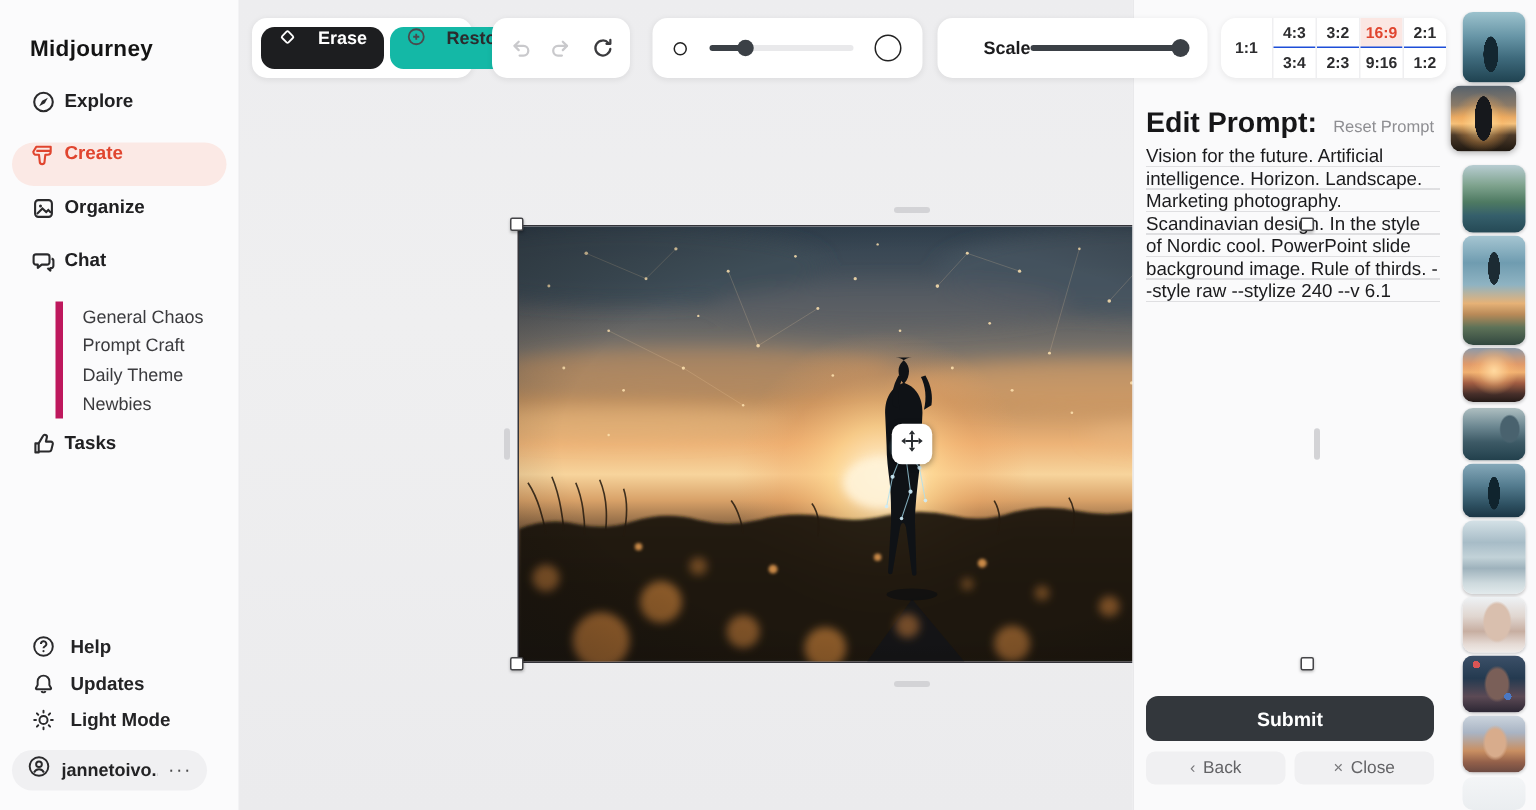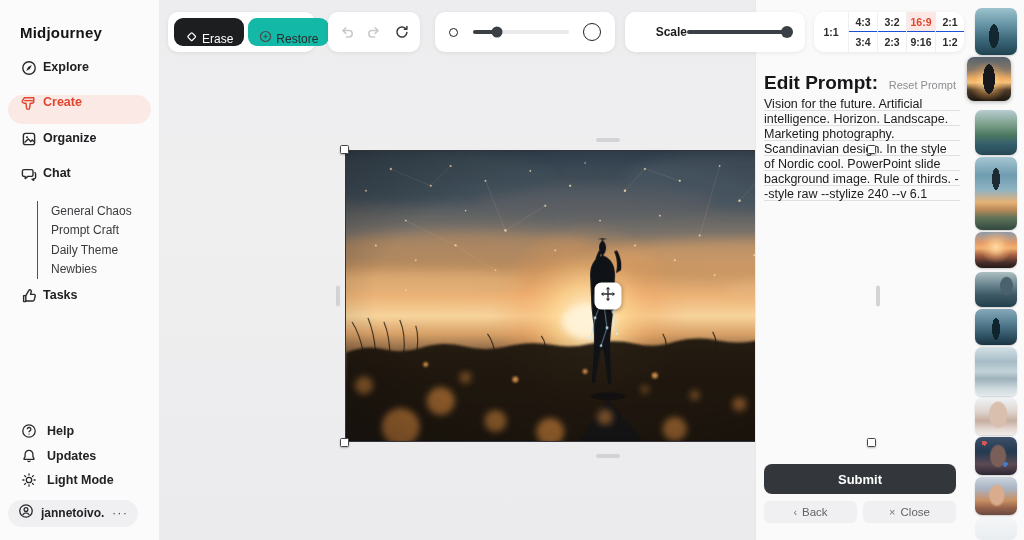--- a/index.html
+++ b/index.html
@@ -7,35 +7,35 @@
   .app { position:relative; width:1024px; height:540px; overflow:hidden; }
 
   
   .sidebar { position:absolute; left:0; top:0; width:160px; height:540px; background:#fbfbfc; border-right:1px solid #ececee; z-index:5; }
   .logo { position:absolute; left:20px; top:24px; font-size:15px; font-weight:700; color:#141414; letter-spacing:.2px; }
   .nav { position:absolute; left:8px; right:8px; top:60px; }
   .nav-item { display:flex; align-items:flex-start; gap:6px; height:28px; padding:0 13px; border-radius:16px; font-size:12.5px; font-weight:600; color:#202022; cursor:pointer; margin-bottom:7px; }
   .nav-item .ico { width:16px; height:16px; display:flex; align-items:center; justify-content:center; color:#2a2a2c; }
   .nav-item.active { background:#fbe9e5; color:#e0452f; height:29px; }
   .nav-item.active .ico { color:#e0452f; }
-  .channels { margin:2px 0 6px 29px; border-left:1px solid #be185d; padding-left:13px; }
+  .channels { margin:2px 0 6px 29px; border-left:5px solid #be185d; padding-left:13px; }
   .channel { height:19.5px; display:flex; align-items:center; font-size:12px; font-weight:500; color:#3b3b3e; cursor:pointer; }
   .nav-item.tasks { margin-top:9px; }
   .side-footer { position:absolute; left:8px; right:8px; top:419px; }
   .foot-item { display:flex; align-items:center; gap:10px; height:24.5px; padding:0 13px; font-size:12.5px; font-weight:600; color:#232325; cursor:pointer; }
   .foot-item .ico { width:16px; height:16px; display:flex; align-items:center; justify-content:center; color:#2a2a2c; }
   .account { margin-top:7px; height:27px; background:#f0f0f2; border-radius:15px; display:flex; align-items:center; gap:7px; padding:0 10px; cursor:pointer; width:130px; }
   .account .lbl { font-size:12px; font-weight:600; color:#232325; white-space:nowrap; overflow:hidden; }
   .account .dots { margin-left:auto; font-size:13px; color:#4a4a4c; letter-spacing:1px; line-height:10px; }
 
   
   .canvas-area { position:absolute; left:160px; top:0; width:595px; height:540px; background:linear-gradient(180deg,#ededef 0%,#efeff0 40%,#ebebed 100%); }
   .tg { position:absolute; top:12px; height:40px; background:#fff; border-radius:10px; box-shadow:0 1px 4px rgba(25,25,30,.08); display:flex; align-items:center; z-index:6; }
   .tg-modes { left:8px; width:147px; padding:0 6px; gap:4px; }
-  .pill { height:28px; border-radius:9px; display:flex; align-items:flex-end; gap:4px; padding:0 11px; font-size:12px; font-weight:400; cursor:pointer; }
+  .pill { height:28px; border-radius:9px; display:flex; align-items:flex-start; gap:14px; padding:0 11px; font-size:12px; font-weight:700; cursor:pointer; }
   .pill-dark { background:#1d1e20; color:#fff; }
   .pill-light { background:#14b8a6; color:#2b2b2d; }
   .tg-history { left:168px; width:92px; justify-content:space-evenly; }
   .hbtn { width:18px; height:18px; display:flex; align-items:center; justify-content:center; cursor:pointer; }
   .hbtn.dis { color:#c9c9cc; }
   .hbtn.en { color:#3a3a3d; }
   .tg-brush { left:275px; width:180px; padding:0 14px; justify-content:space-between; }
   .dot-s { width:9px; height:9px; border:1.5px solid #222; border-radius:50%; }
   .dot-l { width:18px; height:18px; border:1.8px solid #222; border-radius:50%; }
   .track { position:relative; height:4px; border-radius:2px; cursor:pointer; }

